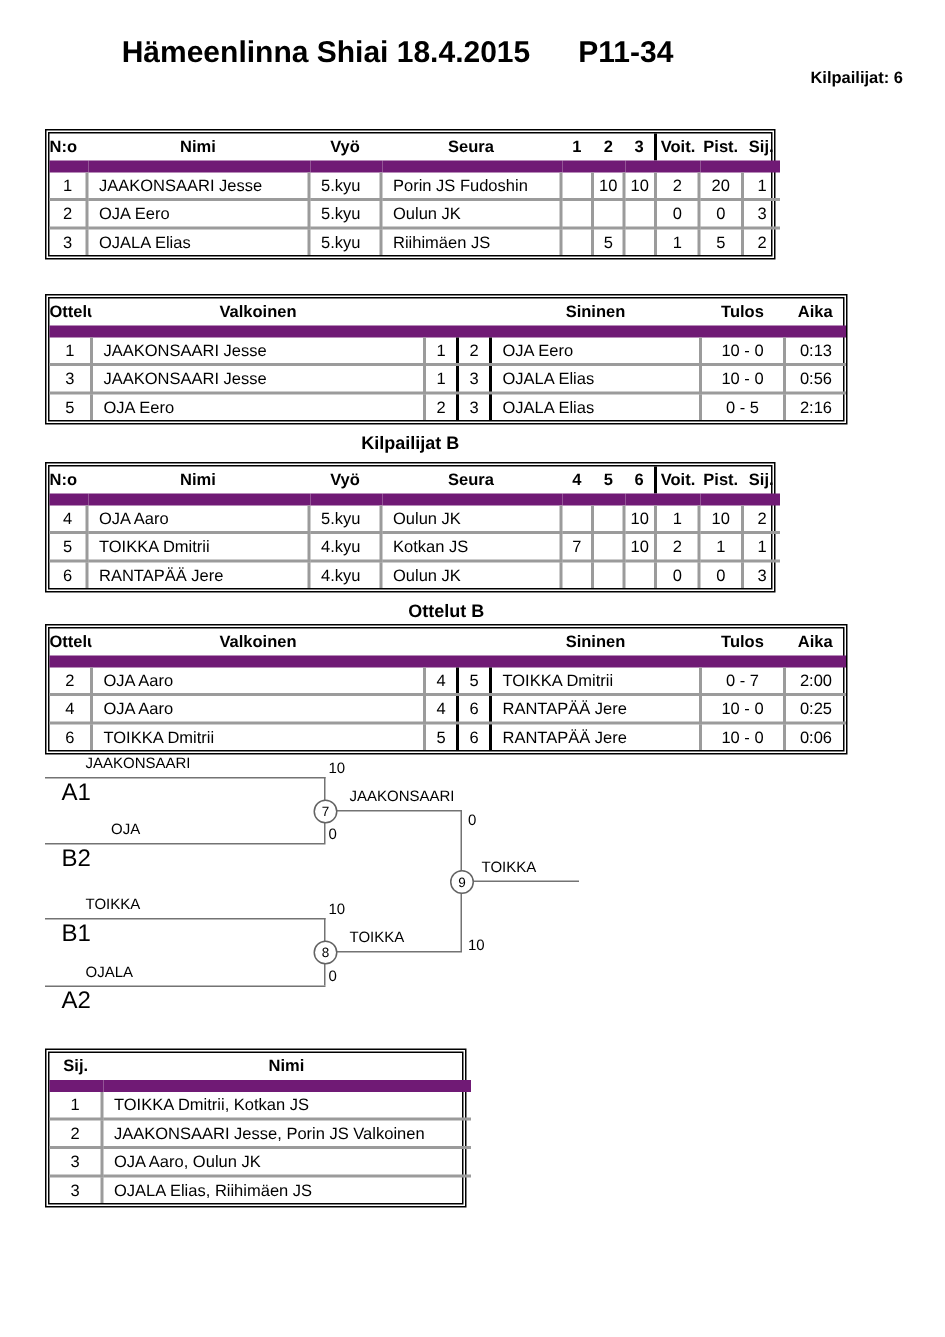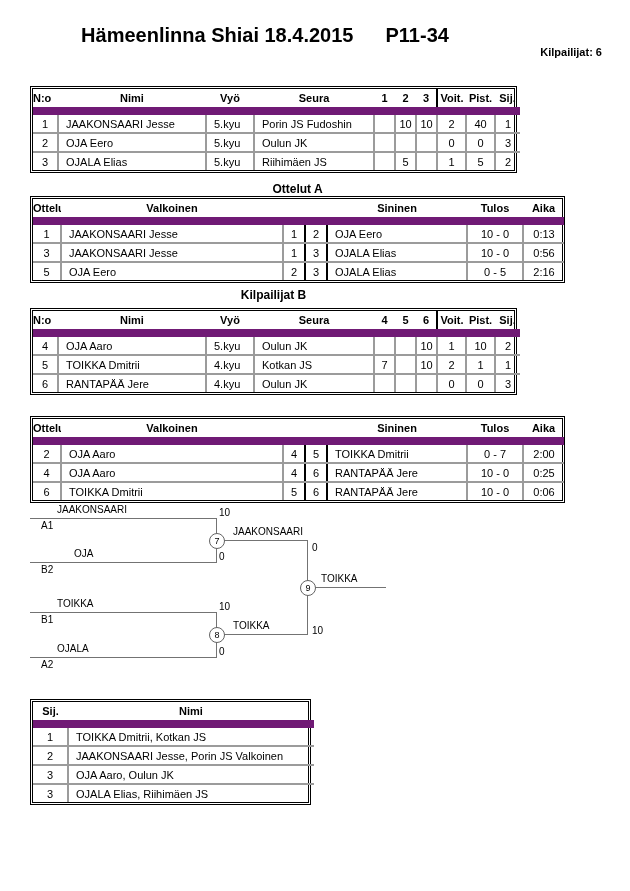--- a/index.html
+++ b/index.html
@@ -33,21 +33,21 @@
   .cc { text-align:center; }
   .cl { text-align:left; padding-left:7px !important; }
   .sepl { border-left:2px solid #000 !important; }
   .blk-l { border-left:2px solid #000 !important; }
   .blk-r { border-right:2px solid #000 !important; }
 
   
   .hl { position:absolute; height:0; border-top:1.5px solid #737373; }
   .vl { position:absolute; width:0; border-left:1.5px solid #737373; }
   .bname { position:absolute; font-size:10px; color:#000; white-space:nowrap; }
-  .bseed { position:absolute; font-size:10px; color:#000; white-space:nowrap; }
+  .bseed { position:absolute; font-size:16px; color:#000; white-space:nowrap; }
   .bscore { position:absolute; font-size:10px; color:#000; white-space:nowrap; }
   .mcirc {
     position:absolute; width:14px; height:14px; border:1.5px solid #636363; border-radius:50%;
     background:#fff; font-size:9px; line-height:14px; text-align:center; z-index:2;
   }
 </style>
 </head>
 <body>
 
 <div class="page">
@@ -88,21 +88,21 @@
       </tr>
       <tr>
         <td class="cc">1</td>
         <td class="cl">JAAKONSAARI Jesse</td>
         <td class="cl">5.kyu</td>
         <td class="cl">Porin JS Fudoshin</td>
         <td class="cc"></td>
         <td class="cc">10</td>
         <td class="cc">10</td>
         <td class="cc sepl">2</td>
-        <td class="cc">40</td>
+        <td class="cc">20</td>
         <td class="cc">1</td>
       </tr>
       <tr>
         <td class="cc">2</td>
         <td class="cl">OJA Eero</td>
         <td class="cl">5.kyu</td>
         <td class="cl">Oulun JK</td>
         <td class="cc"></td>
         <td class="cc"></td>
         <td class="cc"></td>
@@ -119,21 +119,20 @@
         <td class="cc">5</td>
         <td class="cc"></td>
         <td class="cc sepl">1</td>
         <td class="cc">5</td>
         <td class="cc">2</td>
       </tr>
     </tbody>
       </table>
   </div>
 
-  <div class="abs sec-title" style="left:30px; top:182px; width:535px;">Ottelut A</div>
 
   <div class="tblwrap" style="left:30px; top:196px; width:535px;">
     <table class="t">
       <colgroup>
           <col style="width:28px">
           <col style="width:222px">
           <col style="width:22px">
           <col style="width:22px">
           <col style="width:140px">
           <col style="width:56px">
@@ -242,20 +241,21 @@
         <td class="cc"></td>
         <td class="cc"></td>
         <td class="cc sepl">0</td>
         <td class="cc">0</td>
         <td class="cc">3</td>
       </tr>
     </tbody>
       </table>
   </div>
 
+  <div class="abs sec-title" style="left:30px; top:400px; width:535px;">Ottelut B</div>
 
   <div class="tblwrap" style="left:30px; top:416px; width:535px;">
     <table class="t">
       <colgroup>
           <col style="width:28px">
           <col style="width:222px">
           <col style="width:22px">
           <col style="width:22px">
           <col style="width:140px">
           <col style="width:56px">

